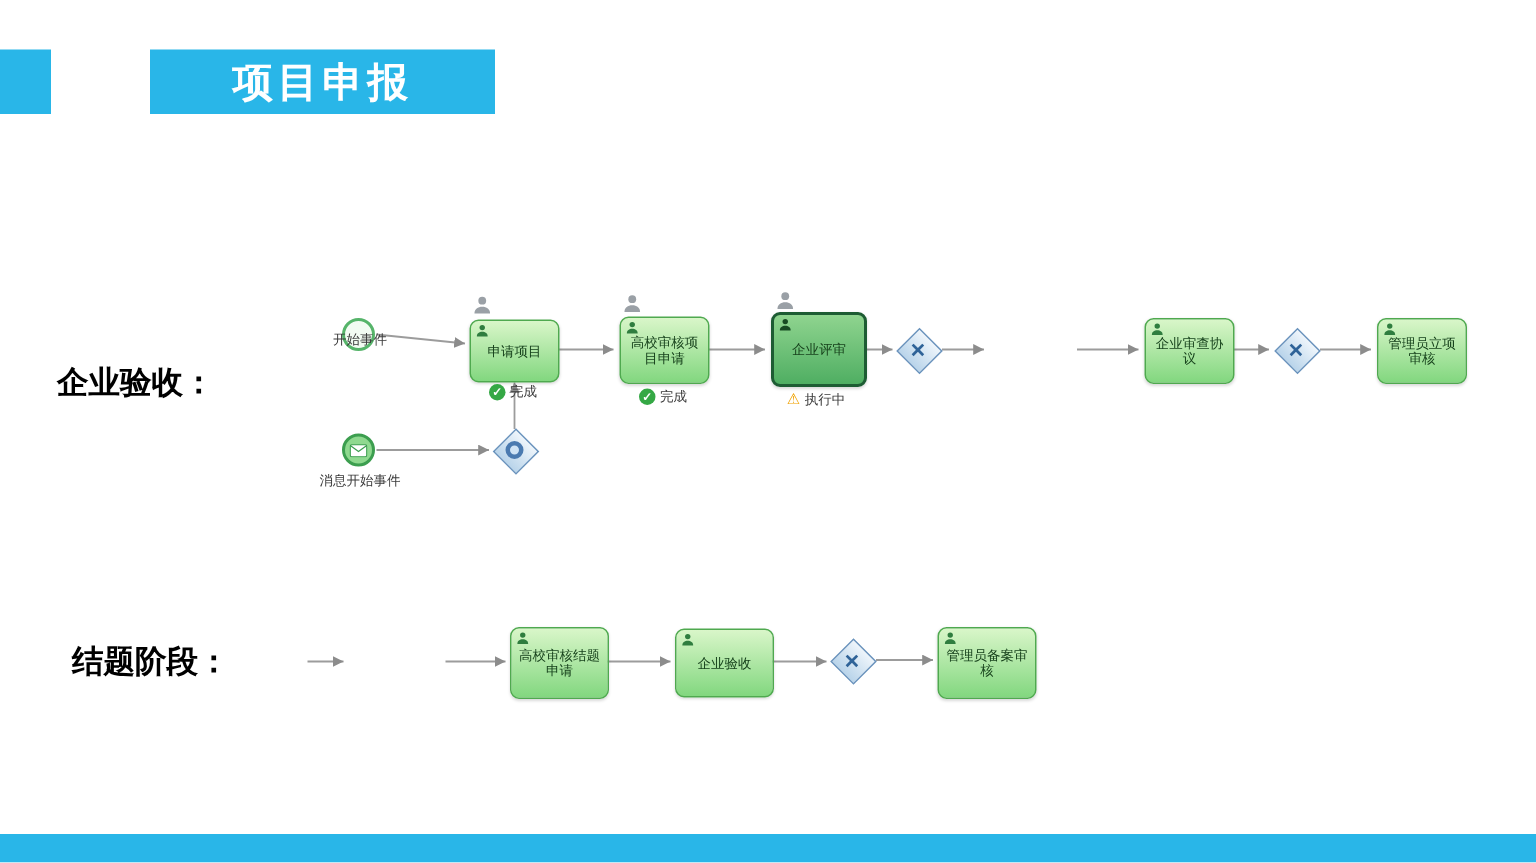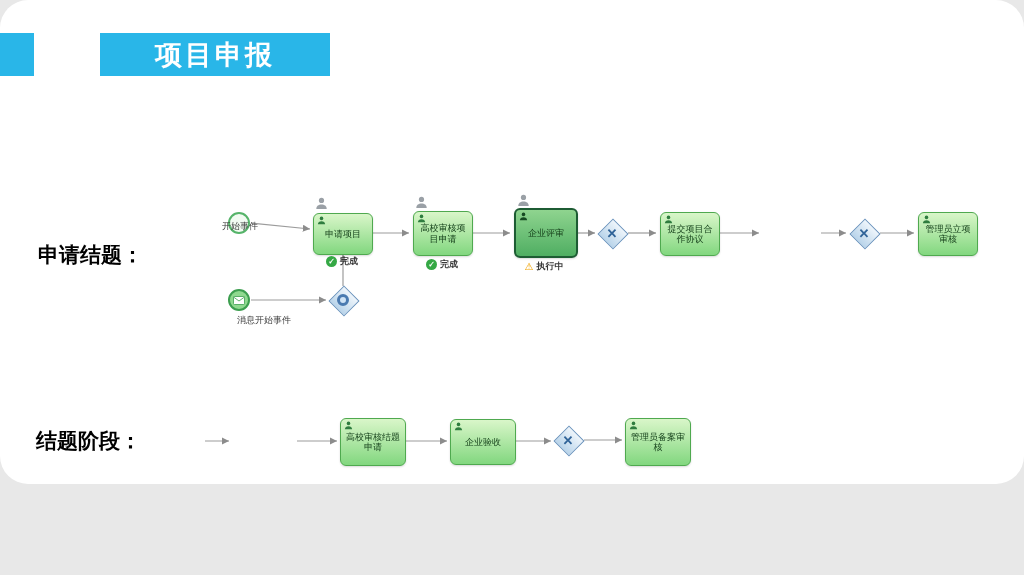--- a/index.html
+++ b/index.html
@@ -1,17 +1,17 @@
 <!DOCTYPE html>
 <html><head>
 <meta charset="utf-8">
 <style>
   html,body{margin:0;padding:0;}
   body{font-family:"Liberation Sans", sans-serif; background:#e8e8e8;}
-  .slide{position:relative;width:1024px;height:484px;background:#ffffff;overflow:hidden;margin:0 auto;border-radius:28px;}
+  .slide{position:relative;width:1024px;height:575px;background:#ffffff;overflow:hidden;margin:0 auto;}
 
   
   .accent-block{position:absolute;left:0;top:33px;width:34px;height:43px;background:#29b6e8;}
   .title-banner{position:absolute;left:100px;top:33px;width:230px;height:43px;background:#29b6e8;
     display:flex;align-items:center;justify-content:center;}
   .title-banner span{color:#ffffff;font-size:27px;font-weight:700;letter-spacing:3px;}
   .intro{position:absolute;left:36px;top:98px;width:960px;font-size:21px;font-weight:700;color:#000;
     white-space:nowrap;letter-spacing:0px;}
   .bottom-bar{position:absolute;left:0;top:556px;width:1024px;height:19px;background:#29b6e8;}
 
@@ -40,21 +40,21 @@
   .gw-x{position:absolute;left:0;top:0;width:30px;height:30px;display:flex;align-items:center;justify-content:center;
     font-size:13px;font-weight:700;color:#2f6398;}
   .gw-circle{position:absolute;left:9px;top:9px;width:12px;height:12px;border-radius:50%;
     border:3px solid #4a7ab0;background:#cfe3f5;box-sizing:border-box;}
 
   
   .status{position:absolute;display:flex;align-items:center;justify-content:center;gap:3px;}
   .check-badge{display:inline-flex;align-items:center;justify-content:center;width:11px;height:11px;
     border-radius:50%;background:#35a845;color:#fff;font-size:8px;font-weight:700;}
   .warn-icon{color:#f0a202;font-size:10px;line-height:1;}
-  .status-text{font-size:9px;color:#3a3a3a;font-weight:bold;}
+  .status-text{font-size:9px;color:#3a3a3a;}
 
   
   .p-float{position:absolute;}
 
   
   .mi-marker{position:absolute;bottom:3px;left:50%;transform:translateX(-50%);display:flex;gap:2px;}
   .mi-bar{width:2.5px;height:9px;background:#1d5c33;}
 
   svg.connectors{position:absolute;pointer-events:none;}
 </style>
@@ -62,22 +62,22 @@
 <body>
 
 <div class="slide">
 
   <div class="accent-block"></div>
   <div class="title-banner">
     <span>项目申报</span>
   </div>
   <div class="bottom-bar"></div>
 
-  <div class="stage-label" style="left:38px;top:241px;">申请结题：</div>
-  <div class="stage-label" style="left:36px;top:427px;font-family:Liberation Mono, monospace;">结题阶段：</div>
+  <div class="stage-label" style="left:38px;top:241px;">企业验收：</div>
+  <div class="stage-label" style="left:48px;top:427px;font-family:Liberation Mono, monospace;">结题阶段：</div>
 
   <svg class="connectors" style="left:200px;top:185px;" width="810" height="160" viewBox="0 0 810 160">
     <defs>
       <marker id="ah" markerWidth="7" markerHeight="7" refX="6" refY="3" orient="auto">
         <path d="M0,0 L6,3 L0,6 z" fill="#8c8c8c"></path>
       </marker>
     </defs>
     <line x1="51" y1="38" x2="110" y2="44" stroke="#9c9c9c" stroke-width="1.2" marker-end="url(#ah)"></line>
     <line x1="51" y1="115" x2="126" y2="115" stroke="#9c9c9c" stroke-width="1.2" marker-end="url(#ah)"></line>
     <line x1="143" y1="101" x2="143" y2="70" stroke="#9c9c9c" stroke-width="1.2" marker-end="url(#ah)"></line>
@@ -92,21 +92,21 @@
 
   <div class="event start" style="left:228px;top:212px;"></div>
   <div class="ev-label" style="left:218px;top:220px;width:44px;">开始事件</div>
 
   <div class="event message" style="left:228px;top:289px;">
     <svg width="12" height="9" viewBox="0 0 12 9">
       <rect x="0.5" y="0.5" width="11" height="8" rx="1" fill="#ffffff" stroke="#3c9e4f" stroke-width="0.8"></rect>
       <path d="M0.5 1 L6 5 L11.5 1" stroke="#3c9e4f" stroke-width="0.8" fill="none"></path>
     </svg>
   </div>
-  <div class="ev-label" style="left:208px;top:314px;width:64px;margin-left:24px;">消息开始事件</div>
+  <div class="ev-label" style="left:208px;top:314px;width:64px;">消息开始事件</div>
 
   <div class="gateway" style="left:328px;top:285px;">
     <div class="gw-shape"></div>
     <div class="gw-circle"></div>
   </div>
 
   <svg class="p-float" style="left:315px;top:197px;" width="13" height="13" viewBox="0 0 12 12">
     <circle cx="6" cy="3.2" r="2.4" fill="#9aa0a6"></circle>
       <path d="M1.2 11c0-2.7 2.1-4.1 4.8-4.1s4.8 1.4 4.8 4.1z" fill="#9aa0a6"></path>
   </svg>
@@ -139,26 +139,26 @@
         <path d="M1.2 11c0-2.7 2.1-4.1 4.8-4.1s4.8 1.4 4.8 4.1z" fill="#174a22"></path>
       </svg>
     <span class="tlabel">企业评审</span>
   </div>
 
   <div class="gateway" style="left:597px;top:218px;">
     <div class="gw-shape"></div>
     <span class="gw-x">✕</span>
   </div>
 
-  <div class="task" style="left:660px;top:212px;width:58px;height:42px;">
-    <svg class="p-in" width="9" height="9" viewBox="0 0 12 12">
-        <circle cx="6" cy="3.2" r="2.4" fill="#2f7d3f"></circle>
-        <path d="M1.2 11c0-2.7 2.1-4.1 4.8-4.1s4.8 1.4 4.8 4.1z" fill="#2f7d3f"></path>
-      </svg>
-    <span class="tlabel">提交项目合作协议</span>
+  <div class="task" style="left:763px;top:212px;width:58px;height:42px;">
+    <svg class="p-in" width="9" height="9" viewBox="0 0 12 12">
+        <circle cx="6" cy="3.2" r="2.4" fill="#2f7d3f"></circle>
+        <path d="M1.2 11c0-2.7 2.1-4.1 4.8-4.1s4.8 1.4 4.8 4.1z" fill="#2f7d3f"></path>
+      </svg>
+    <span class="tlabel">企业审查协议</span>
   </div>
 
   <div class="gateway" style="left:849px;top:218px;">
     <div class="gw-shape"></div>
     <span class="gw-x">✕</span>
   </div>
 
   <div class="task" style="left:918px;top:212px;width:58px;height:42px;">
     <svg class="p-in" width="9" height="9" viewBox="0 0 12 12">
         <circle cx="6" cy="3.2" r="2.4" fill="#2f7d3f"></circle>

